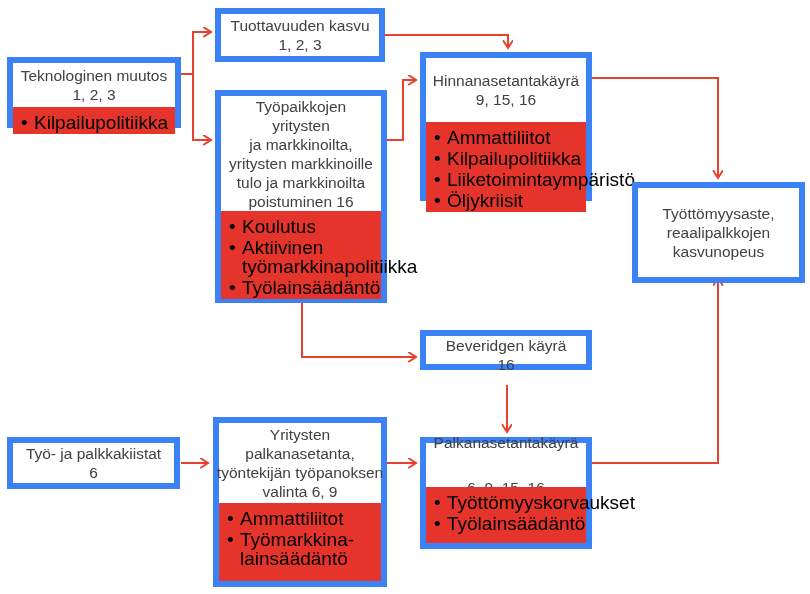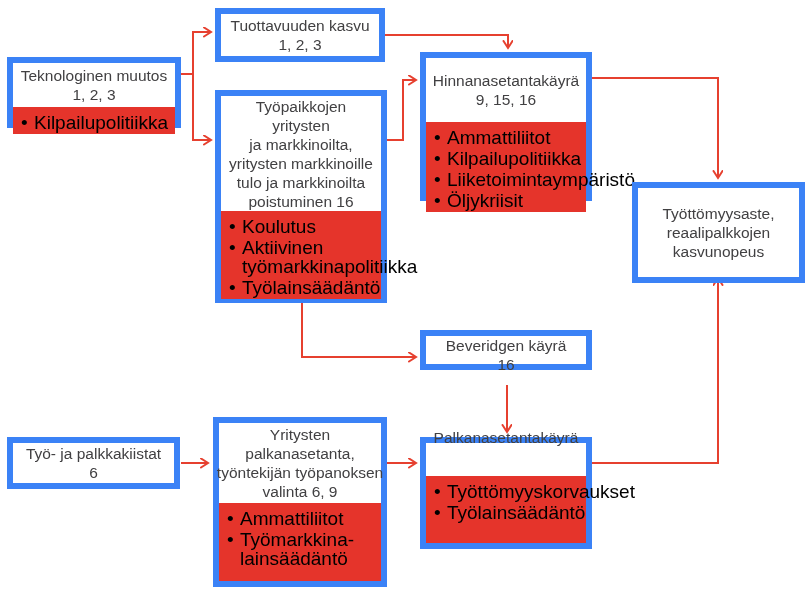--- a/index.html
+++ b/index.html
@@ -48,21 +48,21 @@
   #box-tyopaikkojen{left:215px;top:90px;width:172px;height:213px;}
   #box-tyopaikkojen .title{height:115px;border-radius:23px;}
   #box-hinnanasetanta{left:420px;top:52px;width:172px;height:149px;}
   #box-hinnanasetanta .title{height:64px;}
   #box-tyottomyysaste{left:632px;top:182px;width:173px;height:101px;}
   #box-beveridgen{left:420px;top:330px;width:172px;height:40px;}
   #box-tyokiistat{left:7px;top:437px;width:173px;height:52px;justify-content:flex-end;}
   #box-yritysten{left:213px;top:417px;width:174px;height:170px;}
   #box-yritysten .title{height:80px;}
   #box-palkanasetanta{left:420px;top:437px;width:172px;height:112px;}
-  #box-palkanasetanta .title{height:33px;gap:26px;}
+  #box-palkanasetanta .title{height:44px;gap:26px;}
 
   .simple .title{flex:1 1 auto;}
 </style>
 </head>
 <body>
 
 <div id="stage">
 
   <svg id="connectors" viewBox="0 0 810 594" xmlns="http://www.w3.org/2000/svg">
     <defs>

